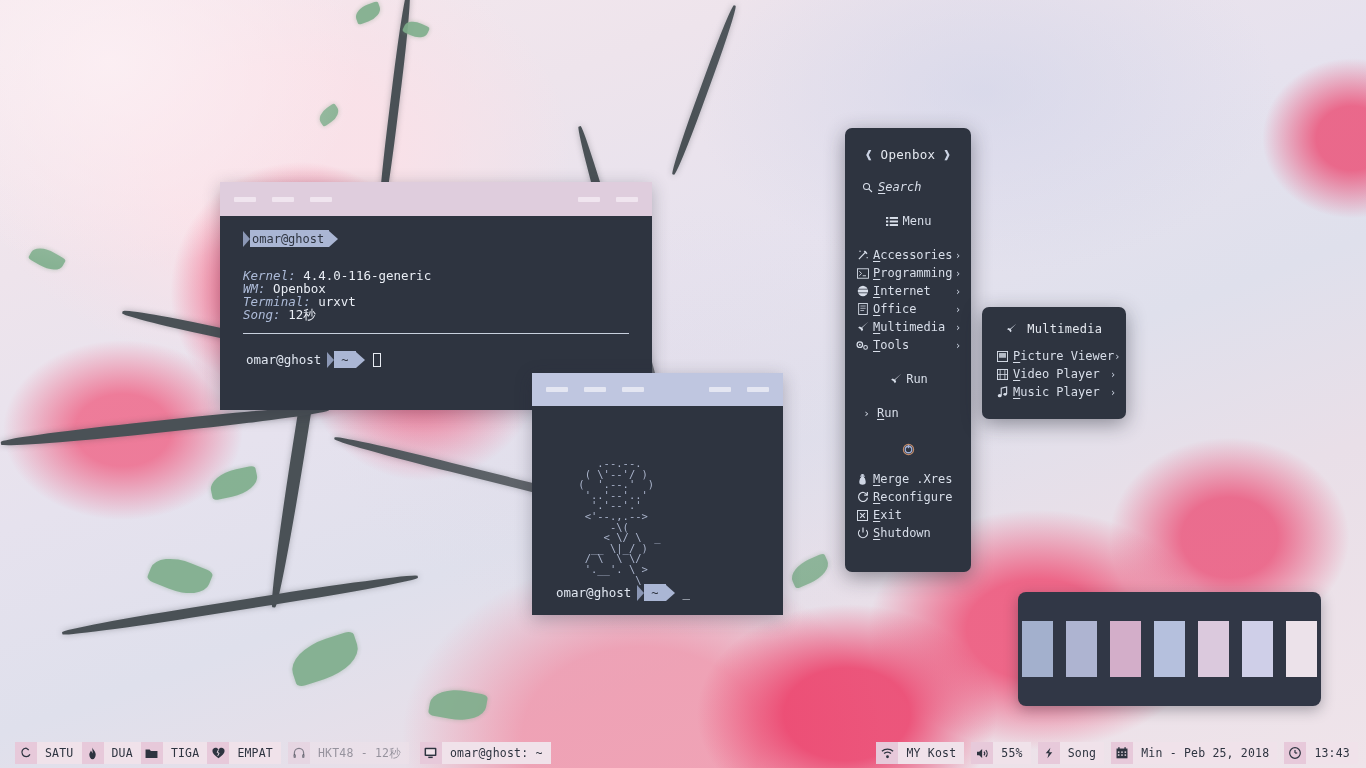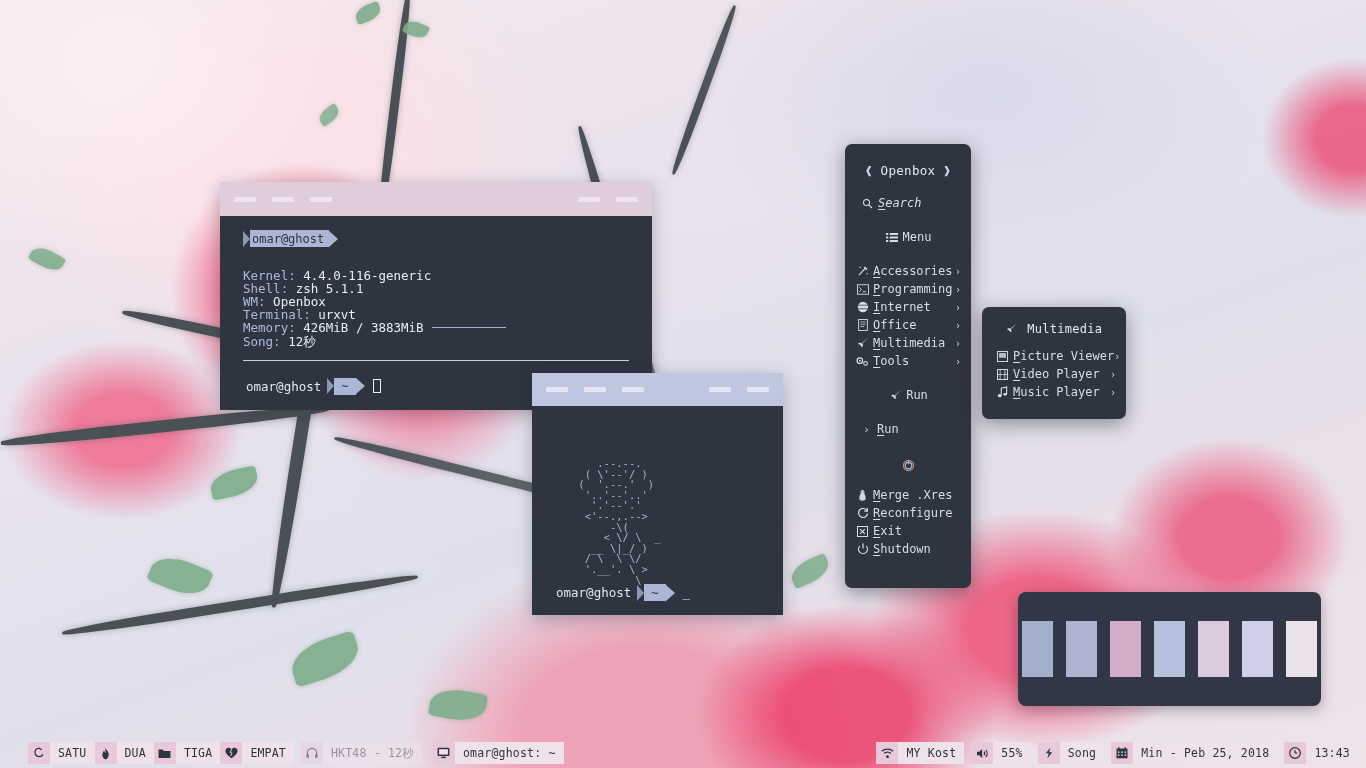--- a/index.html
+++ b/index.html
@@ -53,39 +53,39 @@
   #term1 .tb-btn { background: #f0e5ef; }
   #term1 .term-body { height: 194px; padding: 14px 0 0 0; position: relative; }
 
   .pl-prompt { display:inline-flex; align-items:center; height:17px; font-size:12px; }
   .pl-arrow-l { width:0;height:0;border-top:8.5px solid transparent;border-bottom:8.5px solid transparent; }
   .pl-seg { display:flex; align-items:center; height:17px; padding:0 5px 0 2px; color:#2e3440; font-size:12px; letter-spacing:0px;}
   .pl-arrow-r { width:0;height:0;border-top:8.5px solid transparent;border-bottom:8.5px solid transparent; }
 
   .fetch { margin: 18px 0 0 23px; font-size: 12.5px; line-height: 13.2px; }
   .fetch .row { white-space: pre; color: #e9edf4; }
-  .fetch .k { color: #adbbd8; }
+  .fetch .k { color: #adbbd8; font-style: italic; }
   .memline { display:inline-block; width:74px; border-top:1px solid #9fb0cc; vertical-align:4px; margin-left:8px;}
   .hr { height:1px; background:#c8d0de; margin: 12px 23px 0 23px; }
   .promptline { margin: 17px 0 0 26px; display:flex; align-items:center; gap:0; }
   .promptline .user { color:#dfe5ef; font-size:12.5px; margin-right:6px; }
   .cursor { width:8px; height:14px; border:1px solid #e8ecf3; margin-left:8px; }
 
   
   #term2 { left: 532px; top: 373px; width: 251px; height: 242px; }
   #term2 .titlebar { background: #bfc6e0; height: 33px; }
   #term2 .tb-btn { background: #e4e6f2; }
   #term2 .term-body { height: 209px; position: relative; }
   .ascii { position:absolute; left: 40px; top: 52px; color:#aab4cb; font-size: 10.5px;
            line-height: 10.6px; white-space: pre; font-family:"DejaVu Sans Mono", monospace; }
   #term2 .promptline { position:absolute; left: 0; bottom: 14px; margin:0 0 0 24px; }
 
   
   #obmenu {
-    position:absolute; left:845px; top:144px; width:126px; height:444px;
+    position:absolute; left:845px; top:128px; width:126px; height:444px;
     background:#2e3440; border-radius:7px; box-shadow: 0 5px 20px rgba(30,33,45,.45);
     font-family:"DejaVu Sans Mono", monospace; color:#d8dee9; padding: 0;
   }
   .ob-title { text-align:center; font-size:12.5px; color:#e5e9f0; padding-top:19px; letter-spacing:.3px;}
   .ob-title .brk { color:#cbd3e4; }
   .ob-row {
     display:flex; align-items:center; font-size:12px; color:#d8dee9;
     padding: 1.5px 10px; height: 18px; cursor:default;
   }
   .ob-row .ic { width:15px; display:inline-flex; justify-content:center; align-items:center; flex:0 0 15px; }
@@ -178,24 +178,22 @@
     <div style="margin-left:23px;">
       <span class="pl-prompt">
         <span class="pl-arrow-l" style="border-left:7px solid #8b97b5;"></span>
         <span class="pl-seg" style="background:#aab6d4;">omar@ghost</span>
         <span class="pl-arrow-r" style="border-left:9px solid #aab6d4;"></span>
       </span>
     </div>
 
     <div class="fetch">
       <div class="row"><span class="k">Kernel:</span> <span>4.4.0-116-generic</span></div>
-      <div class="row"><span class="k">Shell:</span> <span>zsh 5.1.1</span></div>
       <div class="row"><span class="k">WM:</span> <span>Openbox</span></div>
       <div class="row"><span class="k">Terminal:</span> <span>urxvt</span></div>
-      <div class="row"><span class="k">Memory:</span> <span>426MiB / 3883MiB</span><span class="memline"></span></div>
       <div class="row"><span class="k">Song:</span> <span>12秒</span></div>
     </div>
 
     <div class="hr"></div>
 
     <div class="promptline">
       <span class="user">omar@ghost</span>
       <span class="pl-prompt">
         <span class="pl-arrow-l" style="border-left:7px solid #8b97b5;"></span>
         <span class="pl-seg" style="background:#aab6d4;padding:0 7px;">~</span>
@@ -483,21 +481,21 @@
   <div class="swatch" id="sw1" style="background: rgb(174, 180, 209);"></div>
   <div class="swatch" id="sw2" style="background: rgb(211, 174, 201);"></div>
   <div class="swatch" id="sw3" style="background: rgb(181, 192, 221);"></div>
   <div class="swatch" id="sw4" style="background: rgb(219, 201, 221);"></div>
   <div class="swatch" id="sw5" style="background: rgb(207, 207, 232);"></div>
   <div class="swatch" id="sw6" style="background: rgb(236, 226, 234);"></div>
 </div>
 
 <div id="taskbar">
 
-  <div class="tb-group" style="margin-left:28px;">
+  <div class="tb-group" style="margin-left:15px;">
     <div class="tb-item">
       <span class="tb-ic">
         <svg width="12" height="12" viewBox="0 0 14 14">
             <path d="M7 1.2 A5 5 0 1 0 11.6 8.6" fill="none" stroke="#2e3440" stroke-width="1.5"></path>
             <line x1="7" y1="1.2" x2="10.2" y2="3.4" stroke="#2e3440" stroke-width="1.5"></line>
           </svg>
       </span>
       <span class="tb-tx">SATU</span>
     </div>
     <div class="tb-item">

